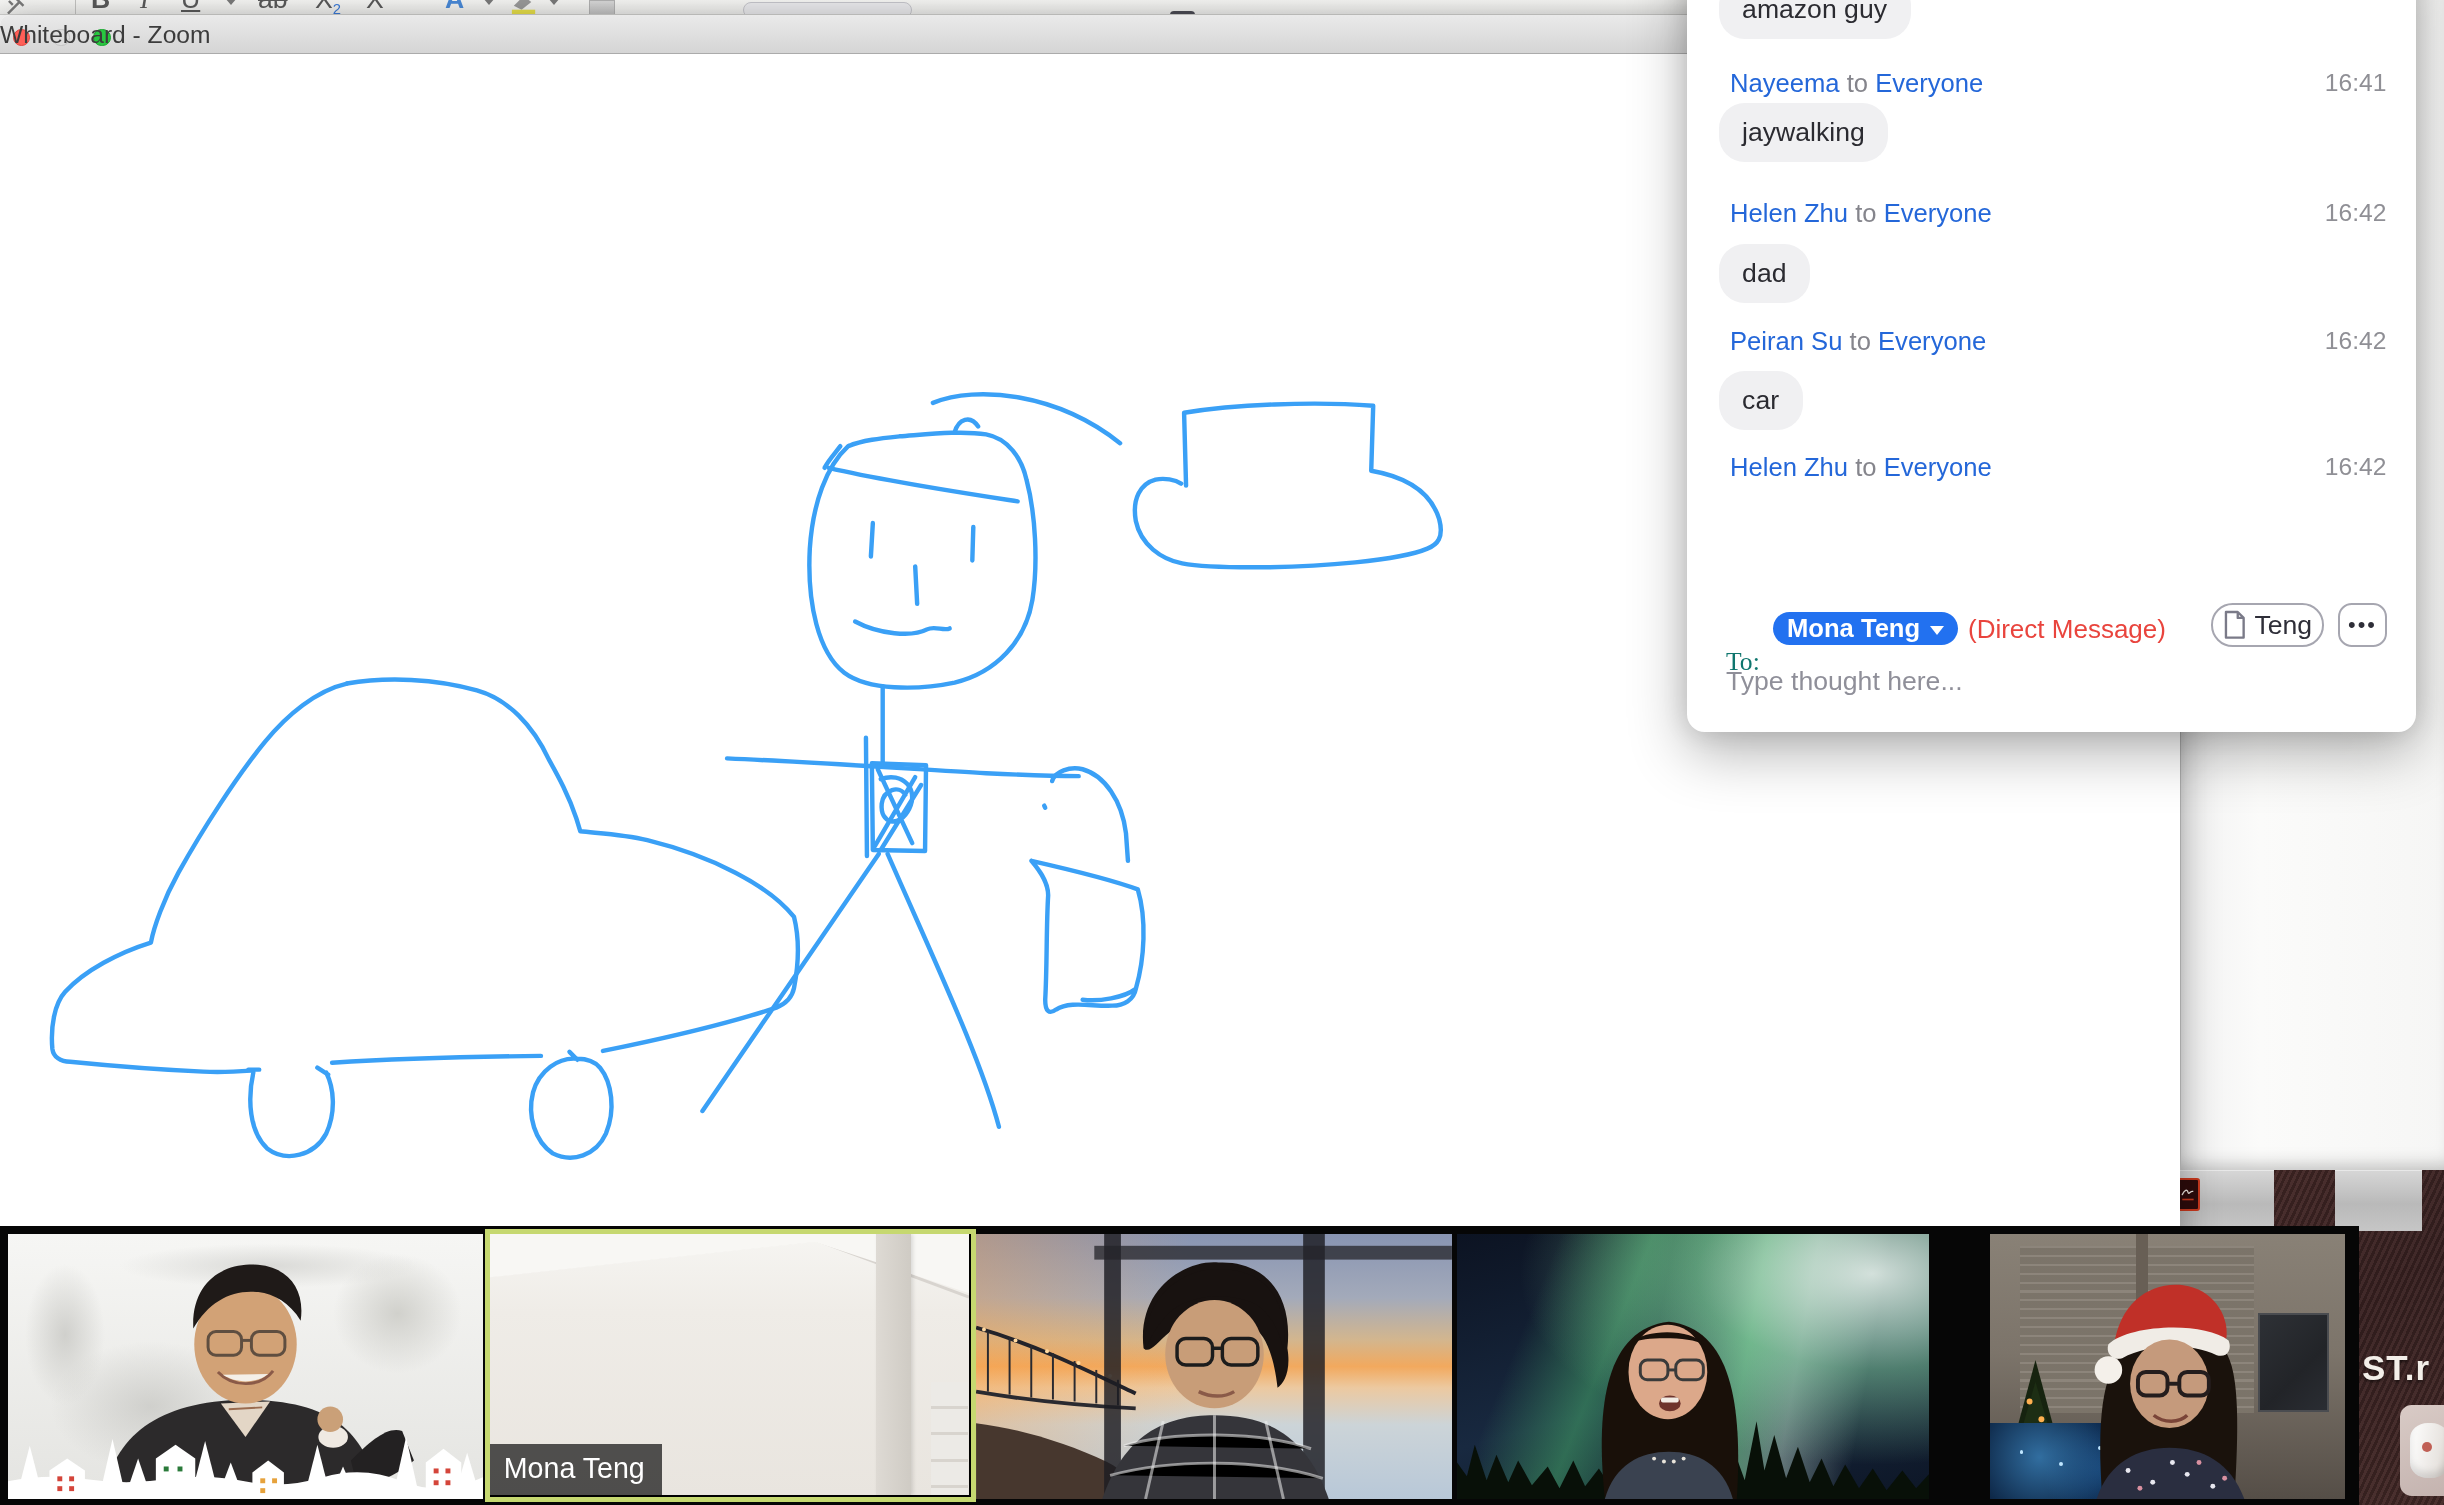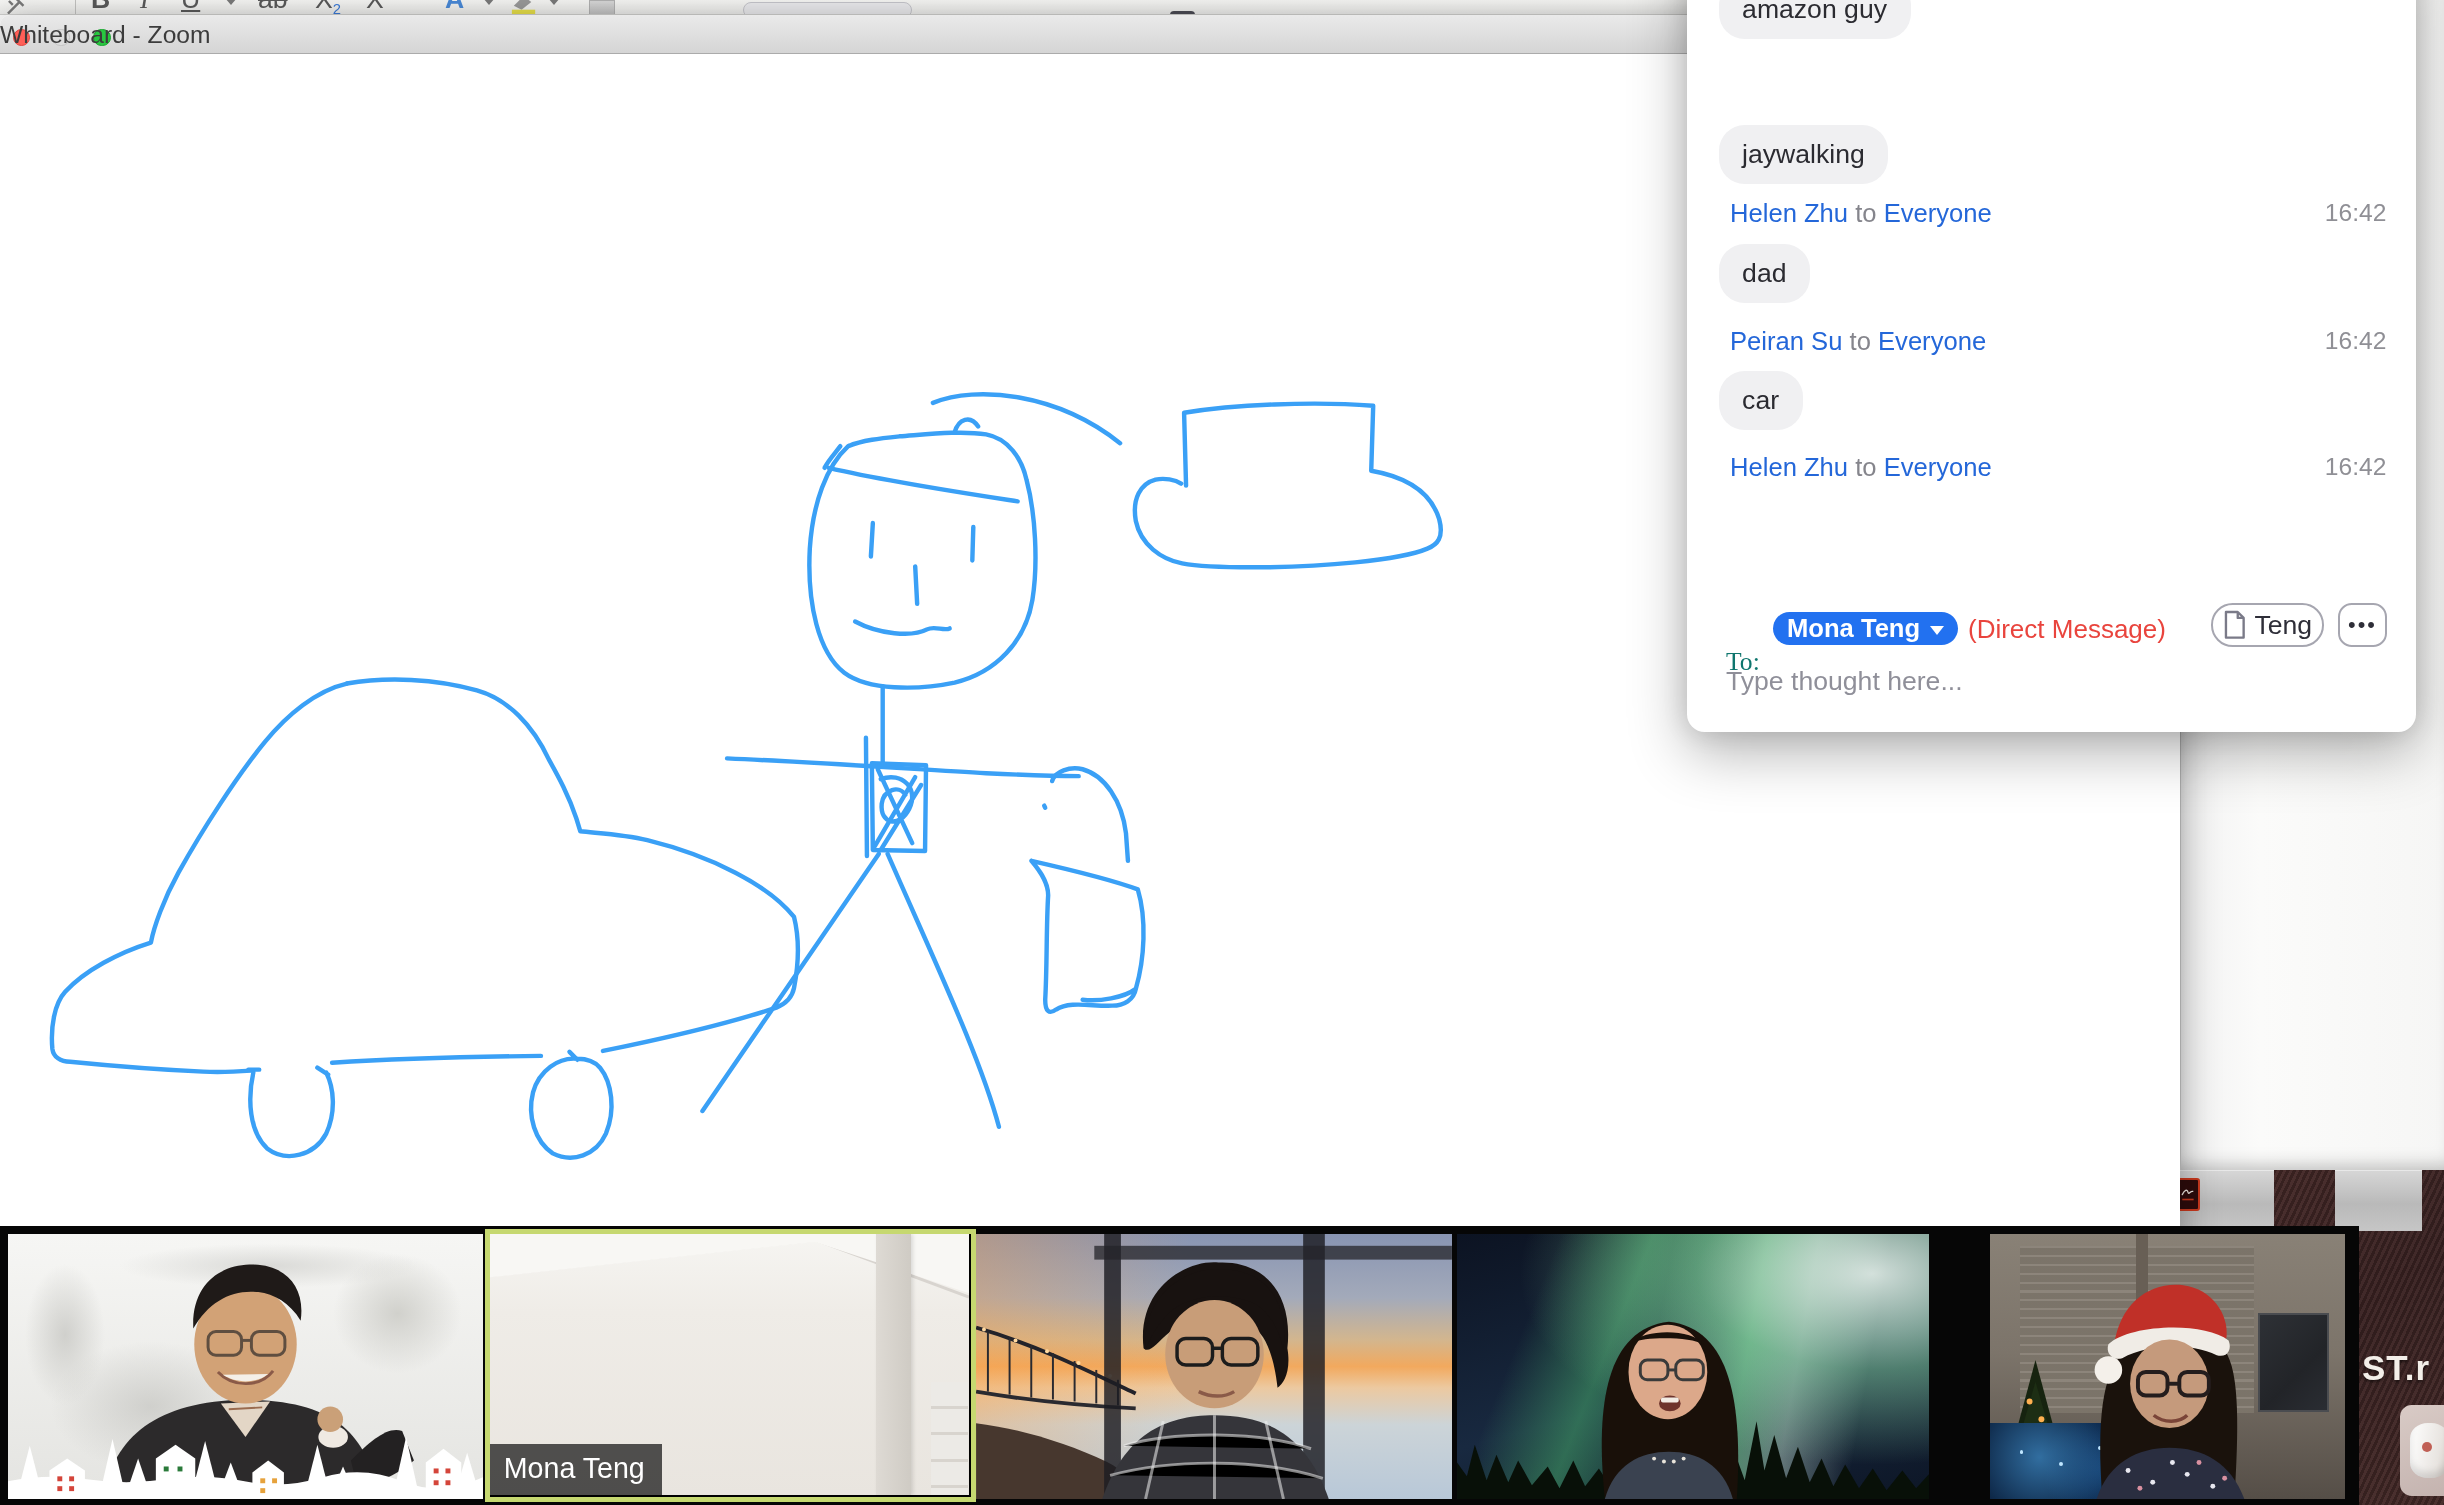--- a/index.html
+++ b/index.html
@@ -391,21 +391,27 @@
             <circle cx="212" cy="232" r="2.5"></circle>
             <circle cx="238" cy="248" r="2.5"></circle>
           </g>
       </svg>
     </div>
   </div>
 
   <div class="chat-panel">
     <div class="bubble" style="top:39px">amazon guy</div>
 
-    <div class="bubble" style="top:184px">jaywalking</div>
+    <div class="msg-head" style="top:128px">
+      <span class="sender">Nayeema</span>
+      <span class="toword"> </span><span class="toword">to</span><span class="toword"> </span>
+      <span class="recipient">Everyone</span>
+      <span class="time">16:41</span>
+    </div>
+    <div class="bubble" style="top:162px">jaywalking</div>
 
     <div class="msg-head" style="top:258px">
       <span class="sender">Helen Zhu</span>
       <span class="toword"> </span><span class="toword">to</span><span class="toword"> </span>
       <span class="recipient">Everyone</span>
       <span class="time">16:42</span>
     </div>
     <div class="bubble" style="top:303px">dad</div>
 
     <div class="msg-head" style="top:386px">

